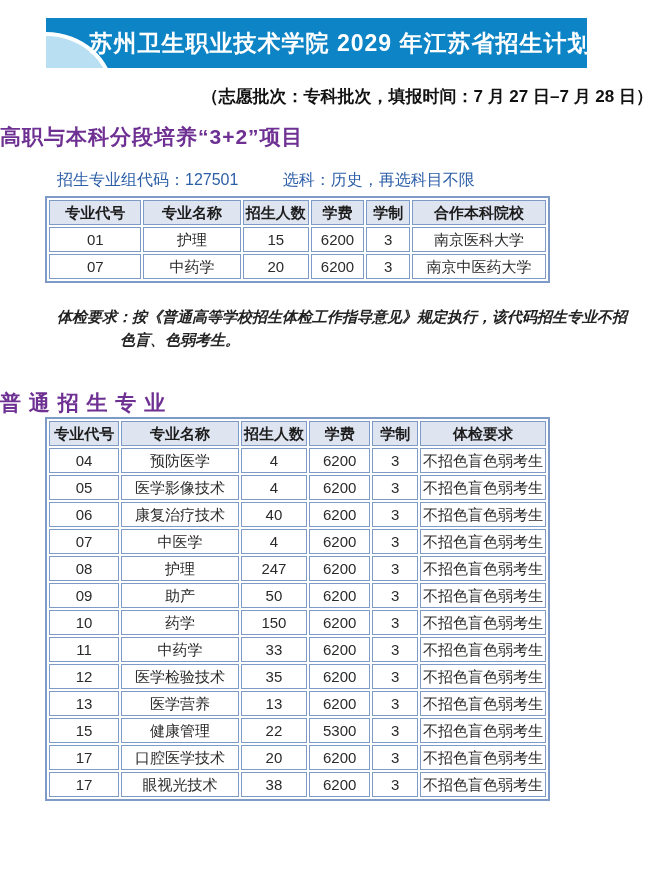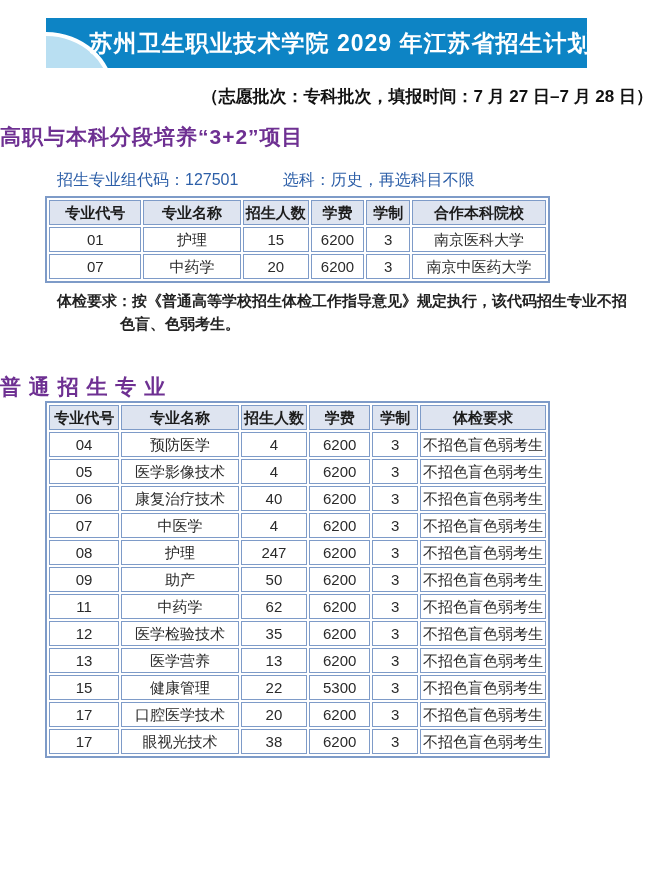--- a/index.html
+++ b/index.html
@@ -89,23 +89,24 @@
     color: #2a2a2a;
   }
   table.plan th {
     background: #dee4f0;
     font-weight: bold;
     color: #1c1c1c;
   }
 
   
   .note {
-    margin: 7px 0 0 57px;
+    margin: 23px 0 0 57px;
     font-size: 15px;
     line-height: 1.55;
+    font-style: italic;
     font-weight: bold;
     color: #222;
     font-family: "DejaVu Serif", "Liberation Serif", serif;
   }
   .note .l2 { margin-left: 63px; }
 </style>
 </head>
 <body>
 
 <div class="page">
@@ -236,23 +237,31 @@
         </tr>
         <tr>
           <td>09</td>
           <td>助产</td>
           <td>50</td>
           <td>6200</td>
           <td>3</td>
           <td>不招色盲色弱考生</td>
         </tr>
         <tr>
+          <td>10</td>
+          <td>药学</td>
+          <td>150</td>
+          <td>6200</td>
+          <td>3</td>
+          <td>不招色盲色弱考生</td>
+        </tr>
+        <tr>
           <td>11</td>
           <td>中药学</td>
-          <td>62</td>
+          <td>33</td>
           <td>6200</td>
           <td>3</td>
           <td>不招色盲色弱考生</td>
         </tr>
         <tr>
           <td>12</td>
           <td>医学检验技术</td>
           <td>35</td>
           <td>6200</td>
           <td>3</td>

